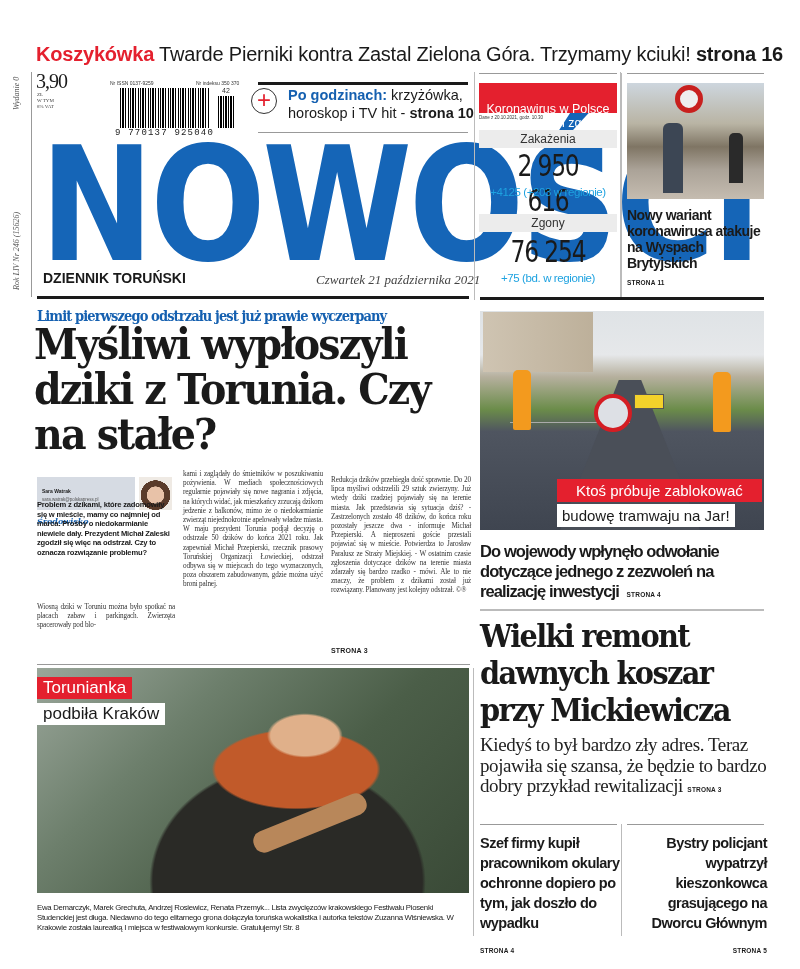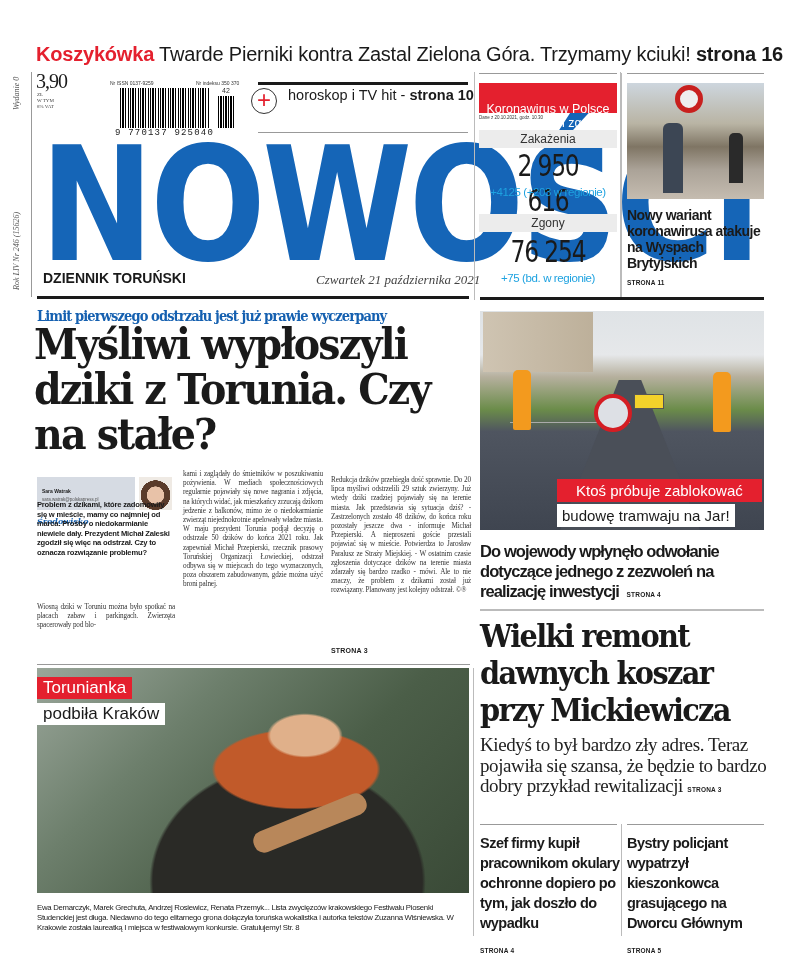--- a/index.html
+++ b/index.html
@@ -122,20 +122,21 @@
 <div class="abs tiny" style="left:110px; top:80px;">Nr ISSN 0137-9259</div>
 <div class="abs tiny" style="left:196px; top:80px;">Nr indeksu 350 370</div>
 <div class="abs barcode"></div>
 <div class="abs barcode-digits">9 770137 925040</div>
 <div class="abs barcode2"></div>
 <div class="abs tiny barcode2-n">42</div>
 
 <div class="abs promo-rule-top"></div>
 <div class="abs plus-circle">+</div>
 <div class="abs promo">
+  <div><span class="blue">Po godzinach:</span><span> krzyżówka,</span></div>
   <div><span>horoskop i TV hit - </span><span class="bold">strona 10</span></div>
 </div>
 <div class="abs promo-rule-bot"></div>
 
 <div class="abs logo">
   <div class="logo-text">NOWOŚCI</div>
 </div>
 <div class="abs subtitle">DZIENNIK TORUŃSKI</div>
 <div class="abs date">Czwartek 21 października 2021</div>
 <div class="abs mast-rule"></div>
@@ -211,16 +212,16 @@
   <span class="strona-sm" style="font-family:'Liberation Sans',sans-serif;">STRONA 3</span>
 </div>
 
 <div class="abs brief-rule" style="left:480px;"></div>
 <div class="abs brief-rule" style="left:627px;"></div>
 <div class="abs brief-sep"></div>
 <div class="abs brief" style="left:480px;">
   <div>Szef firmy kupił pracownikom okulary ochronne dopiero po tym, jak doszło do wypadku</div>
   <div class="strona-sm" style="margin-top:8px;">STRONA 4</div>
 </div>
-<div class="abs brief" style="left:627px;">
+<div class="abs brief" style="left:627px;text-align:right;">
   <div>Bystry policjant wypatrzył kieszonkowca grasującego na Dworcu Głównym</div>
   <div class="strona-sm" style="margin-top:8px;">STRONA 5</div>
 </div>
 
 </body></html>

